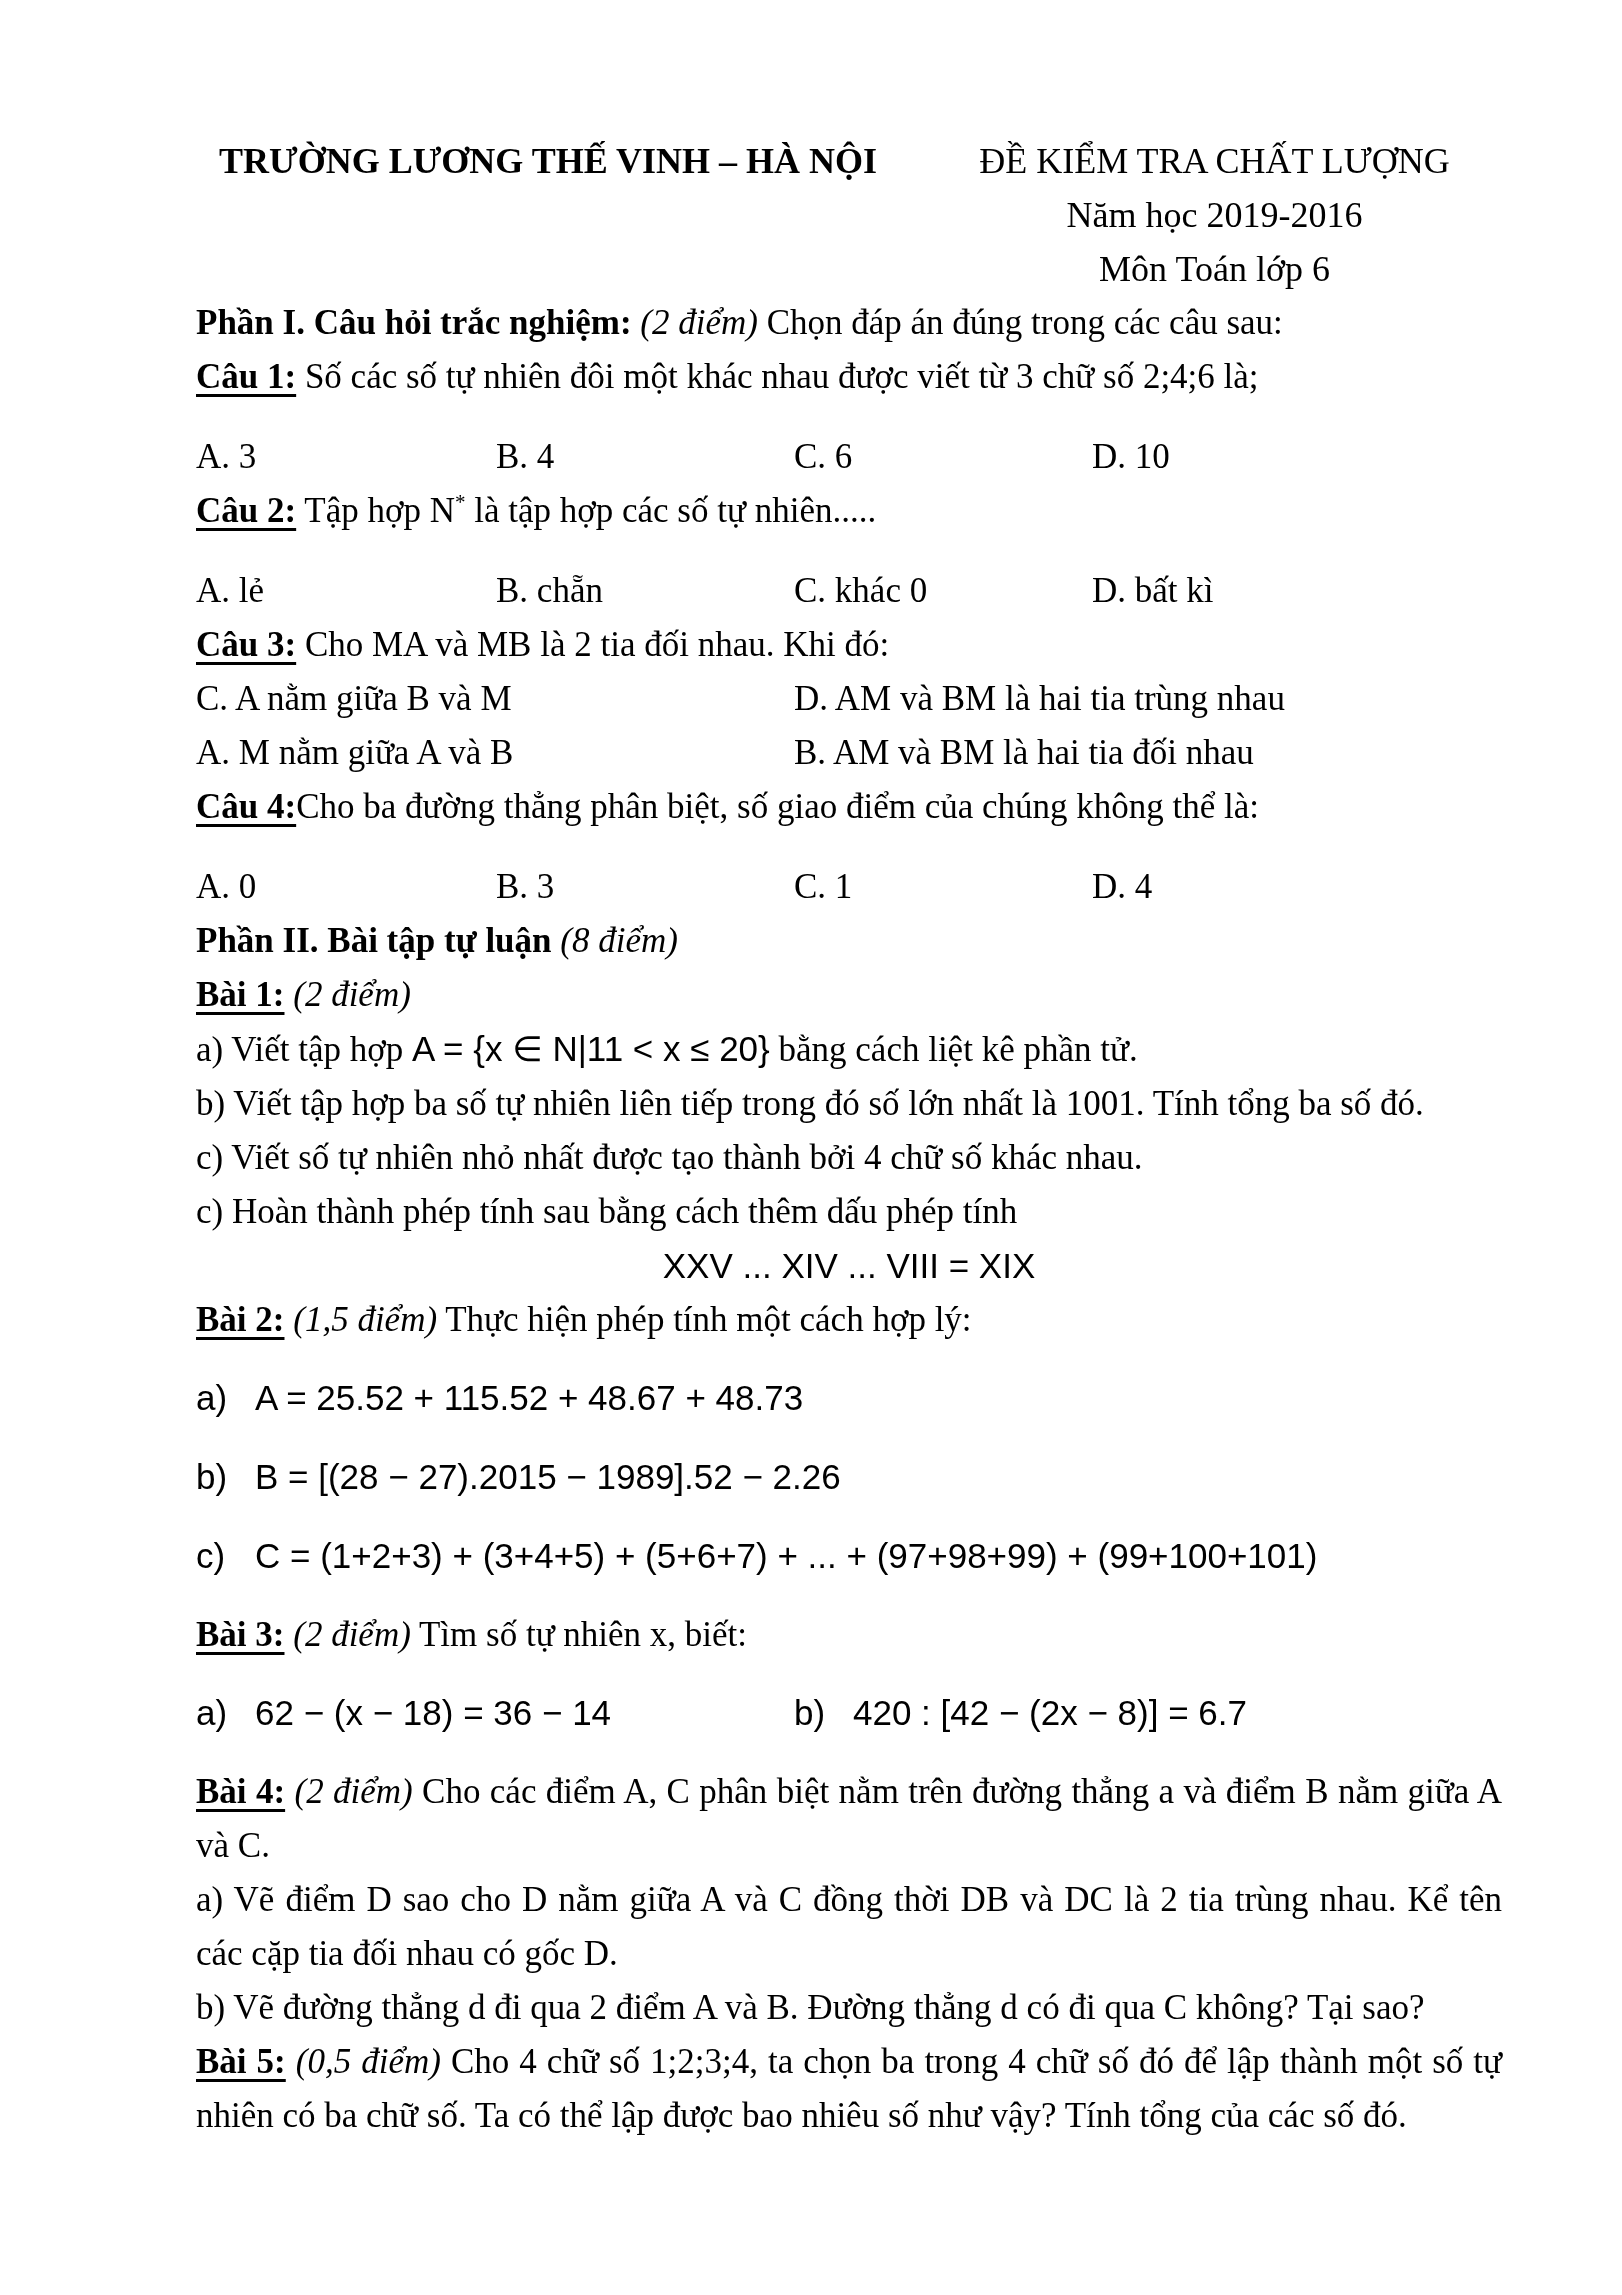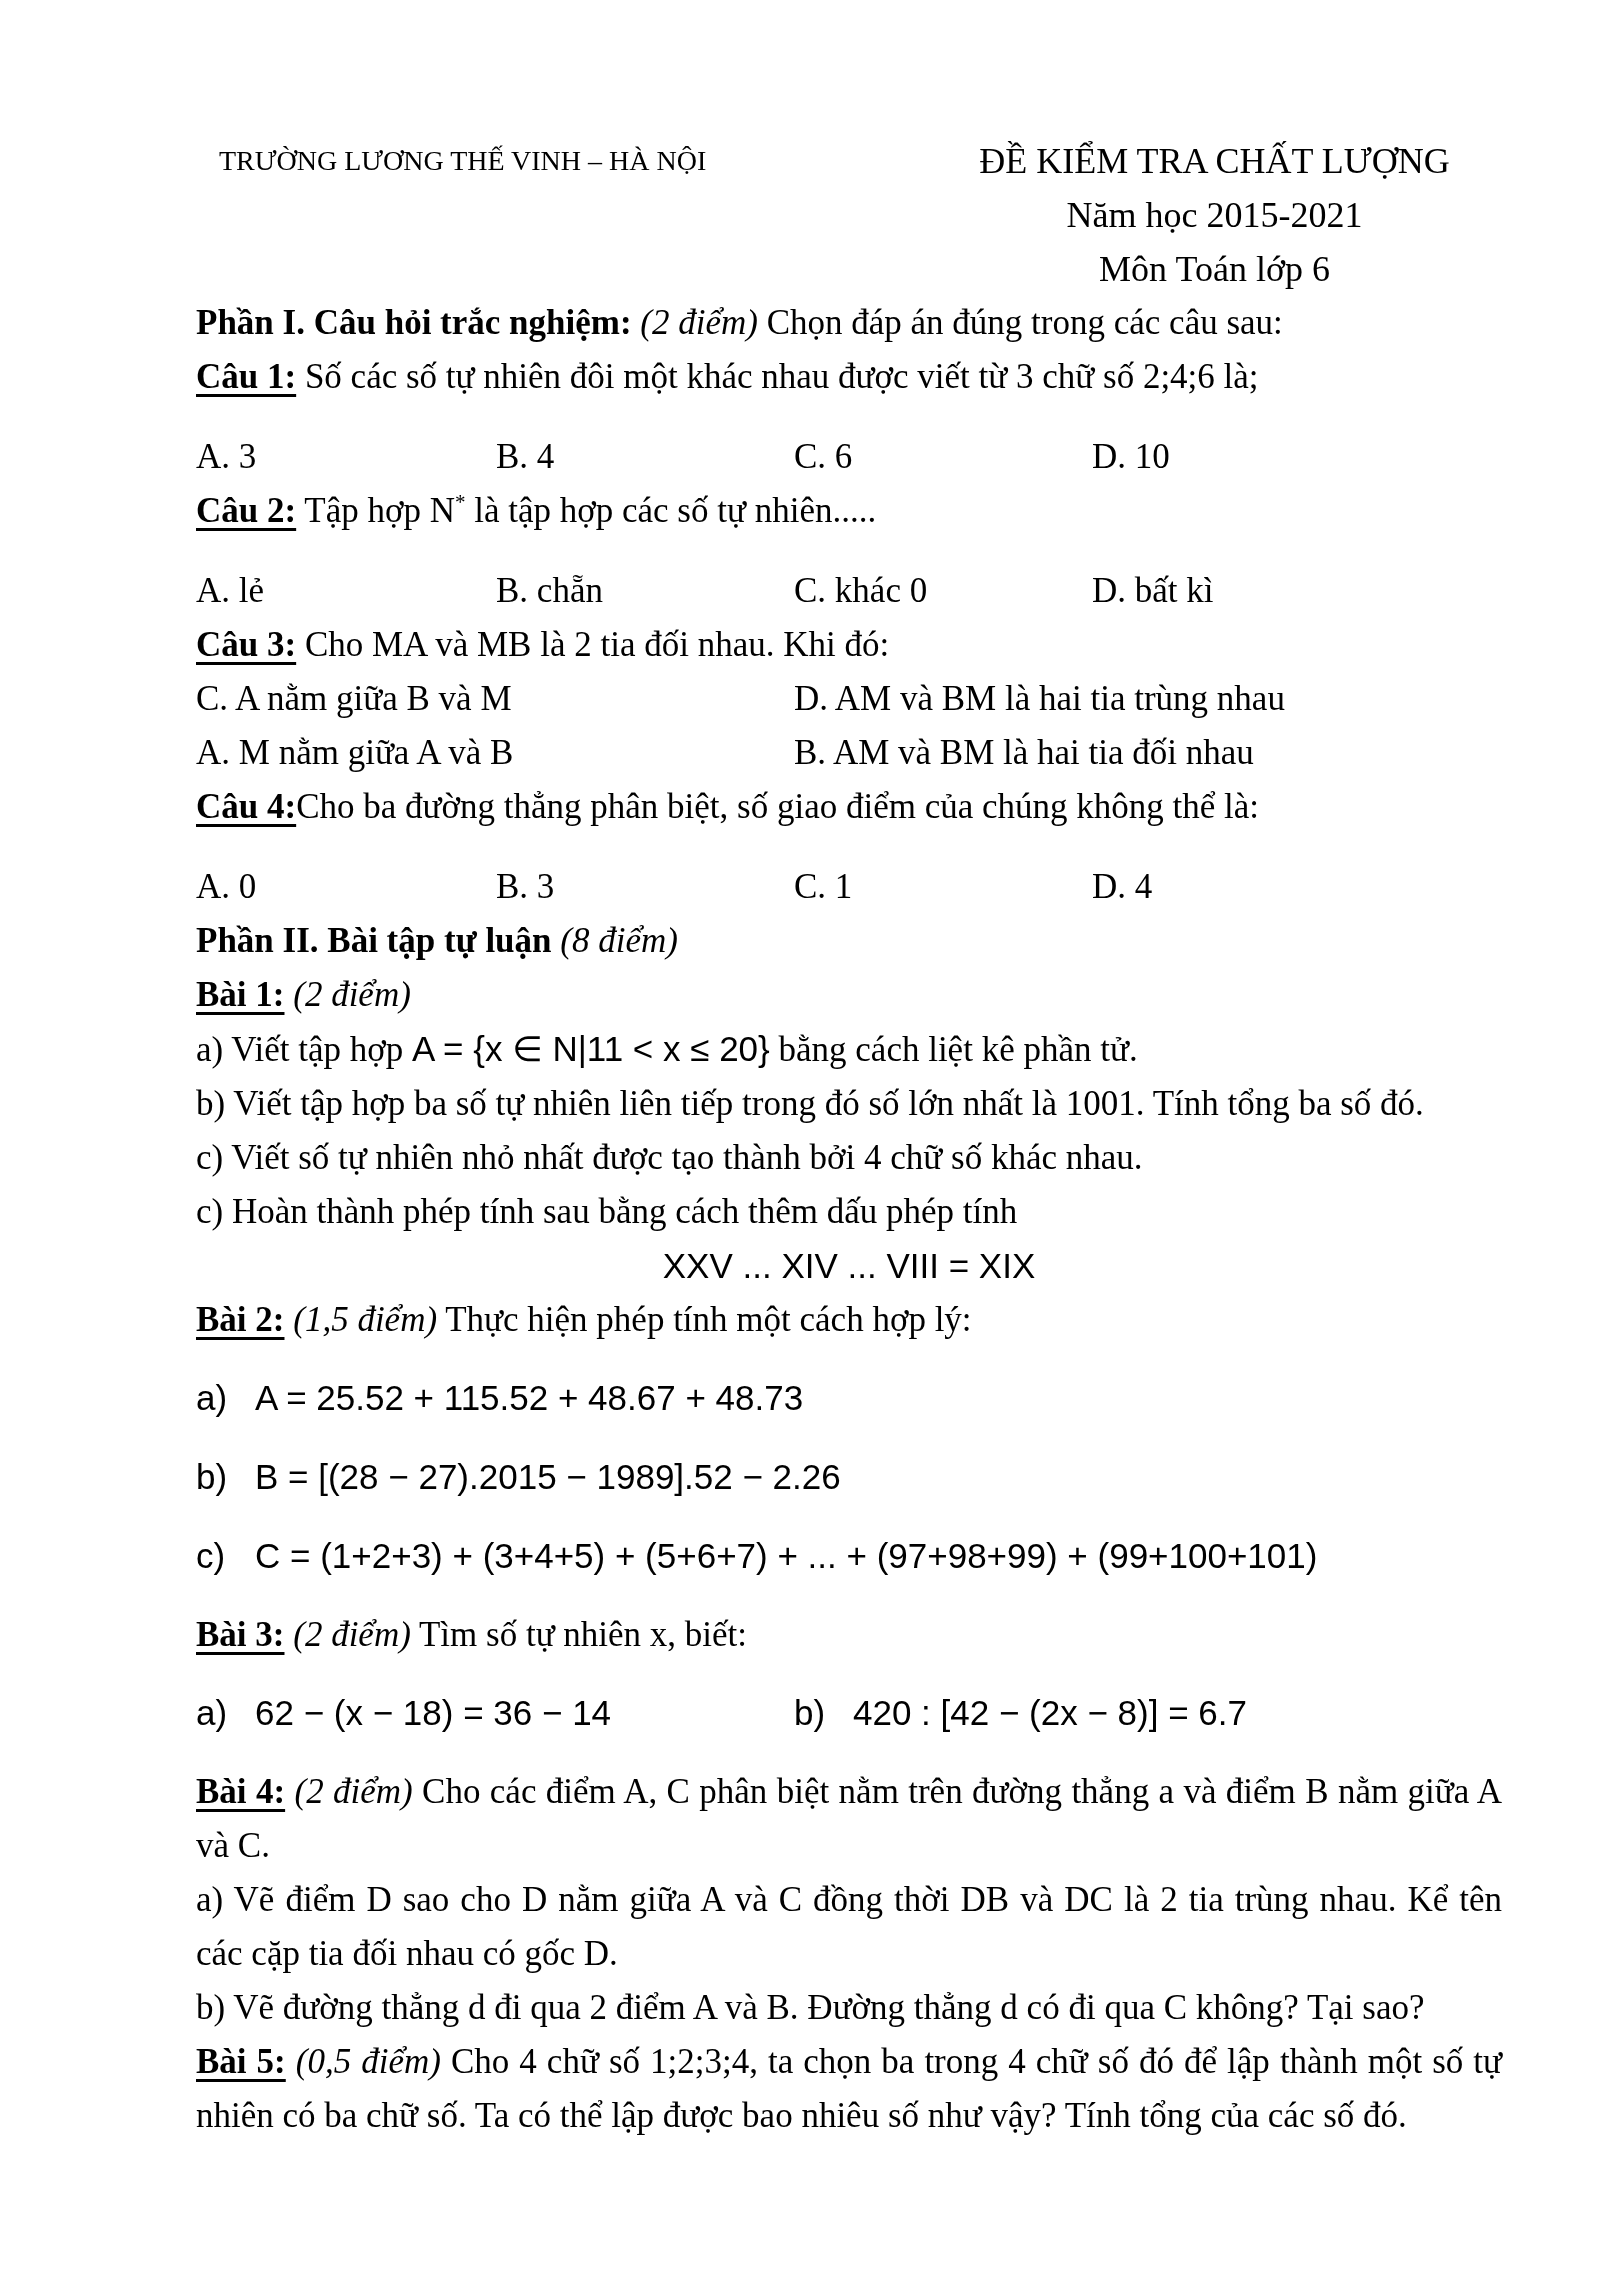--- a/index.html
+++ b/index.html
@@ -4,21 +4,21 @@
 <style>
   html,body{margin:0;padding:0;background:#ffffff;}
   .page{
     width:1623px;height:2295px;background:#ffffff;box-sizing:border-box;
     padding:134px 121px 0 196px;color:#000;
     font-family:"Liberation Serif","DejaVu Serif",serif;
     font-size:35px;line-height:54px;overflow:hidden;
   }
   p{margin:0;}
   .header{display:flex;align-items:flex-start;}
-  .school{font-weight:normal;font-size:28px;padding-left:23px;white-space:nowrap;}
+  .school{font-weight:bold;font-size:36px;padding-left:23px;white-space:nowrap;}
   .header-right{margin-left:auto;margin-right:26px;width:523px;text-align:center;font-weight:normal;font-size:36px;}
   .u{text-decoration:underline;text-decoration-thickness:3.3px;text-underline-offset:5.9px;font-weight:bold;}
   .pts{font-style:italic;}
   .sp{white-space:pre;}
   .opts4{display:flex;align-items:flex-end;}
   .opts4 .o1{width:300px;}
   .opts4 .o2{width:298px;}
   .opts4 .o3{width:298px;margin-top:26px;}
   .opts4 .o4{flex:1;}
   .opts2{display:flex;}
@@ -33,21 +33,21 @@
 </style>
 </head>
 <body>
 
 <div class="page">
 
   <div class="header">
     <div class="school">TRƯỜNG LƯƠNG THẾ VINH – HÀ  NỘI</div>
     <div class="header-right">
       <div>ĐỀ KIỂM TRA CHẤT LƯỢNG</div>
-      <div>Năm học 2015-2021</div>
+      <div>Năm học 2019-2016</div>
       <div>Môn Toán lớp 6</div>
     </div>
   </div>
 
   <p><b>Phần I. Câu hỏi trắc nghiệm:</b><span class="sp"> </span><i class="pts">(2 điểm)</i><span class="sp"> </span><span>Chọn đáp án đúng trong các câu sau:</span></p>
 
   <p><span class="u">Câu 1:</span><span> Số các số tự nhiên đôi một khác nhau được viết từ 3 chữ số 2;4;6 là;</span></p>
   <div class="opts4">
     <span class="o1">A. 3</span>
     <span class="o2">B. 4</span>

